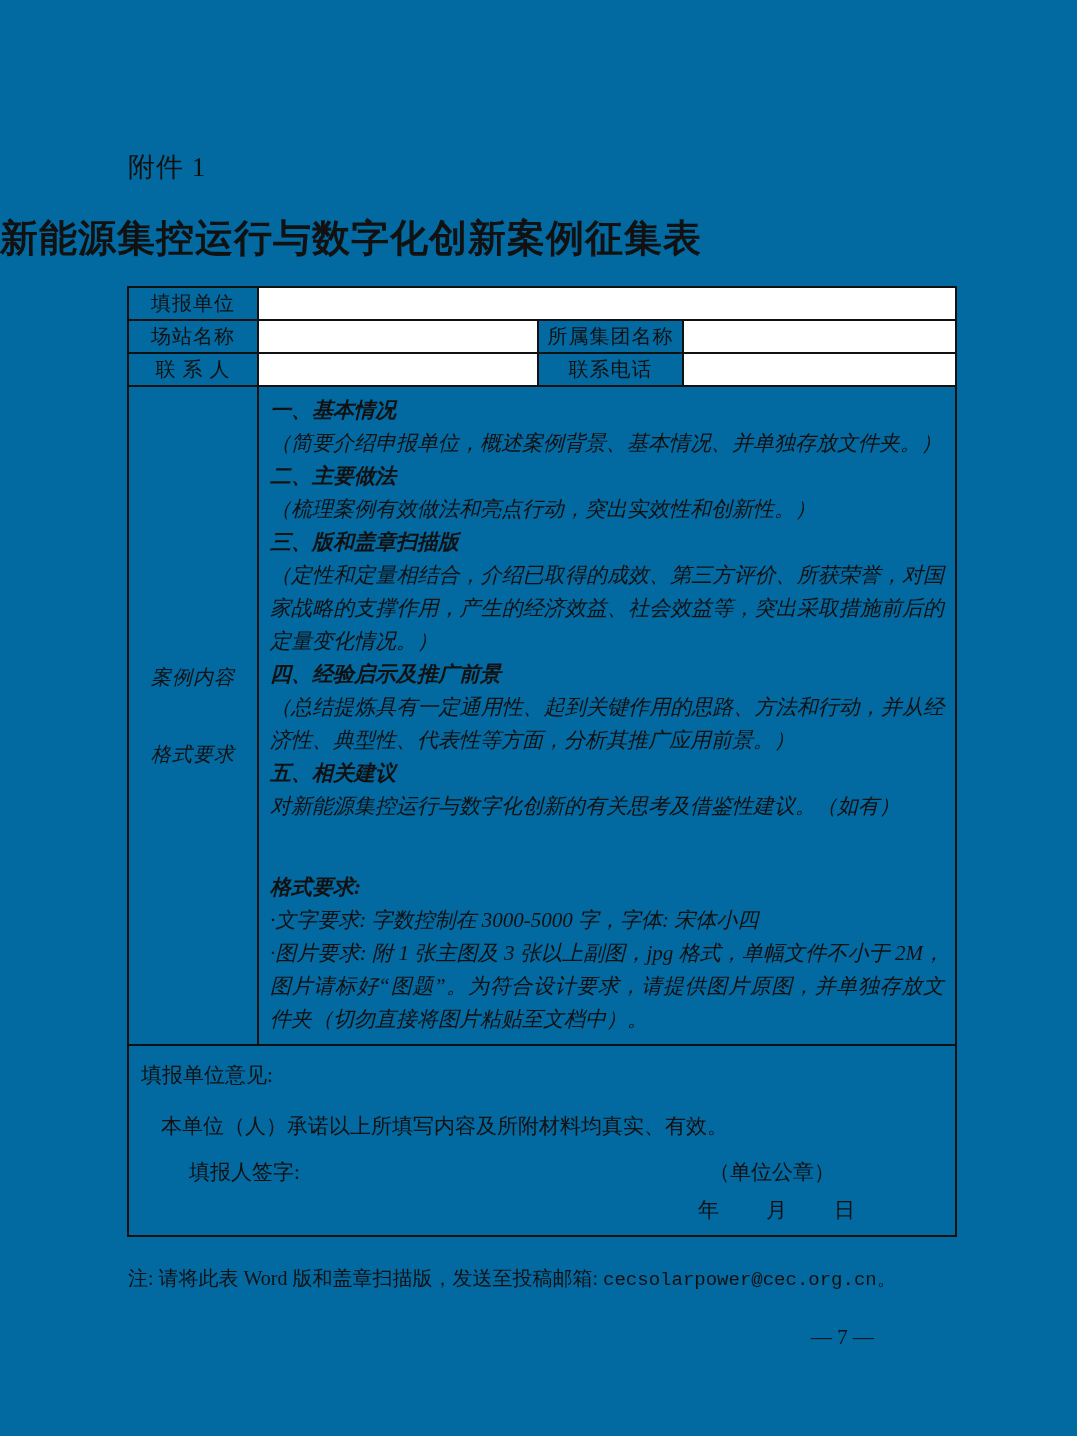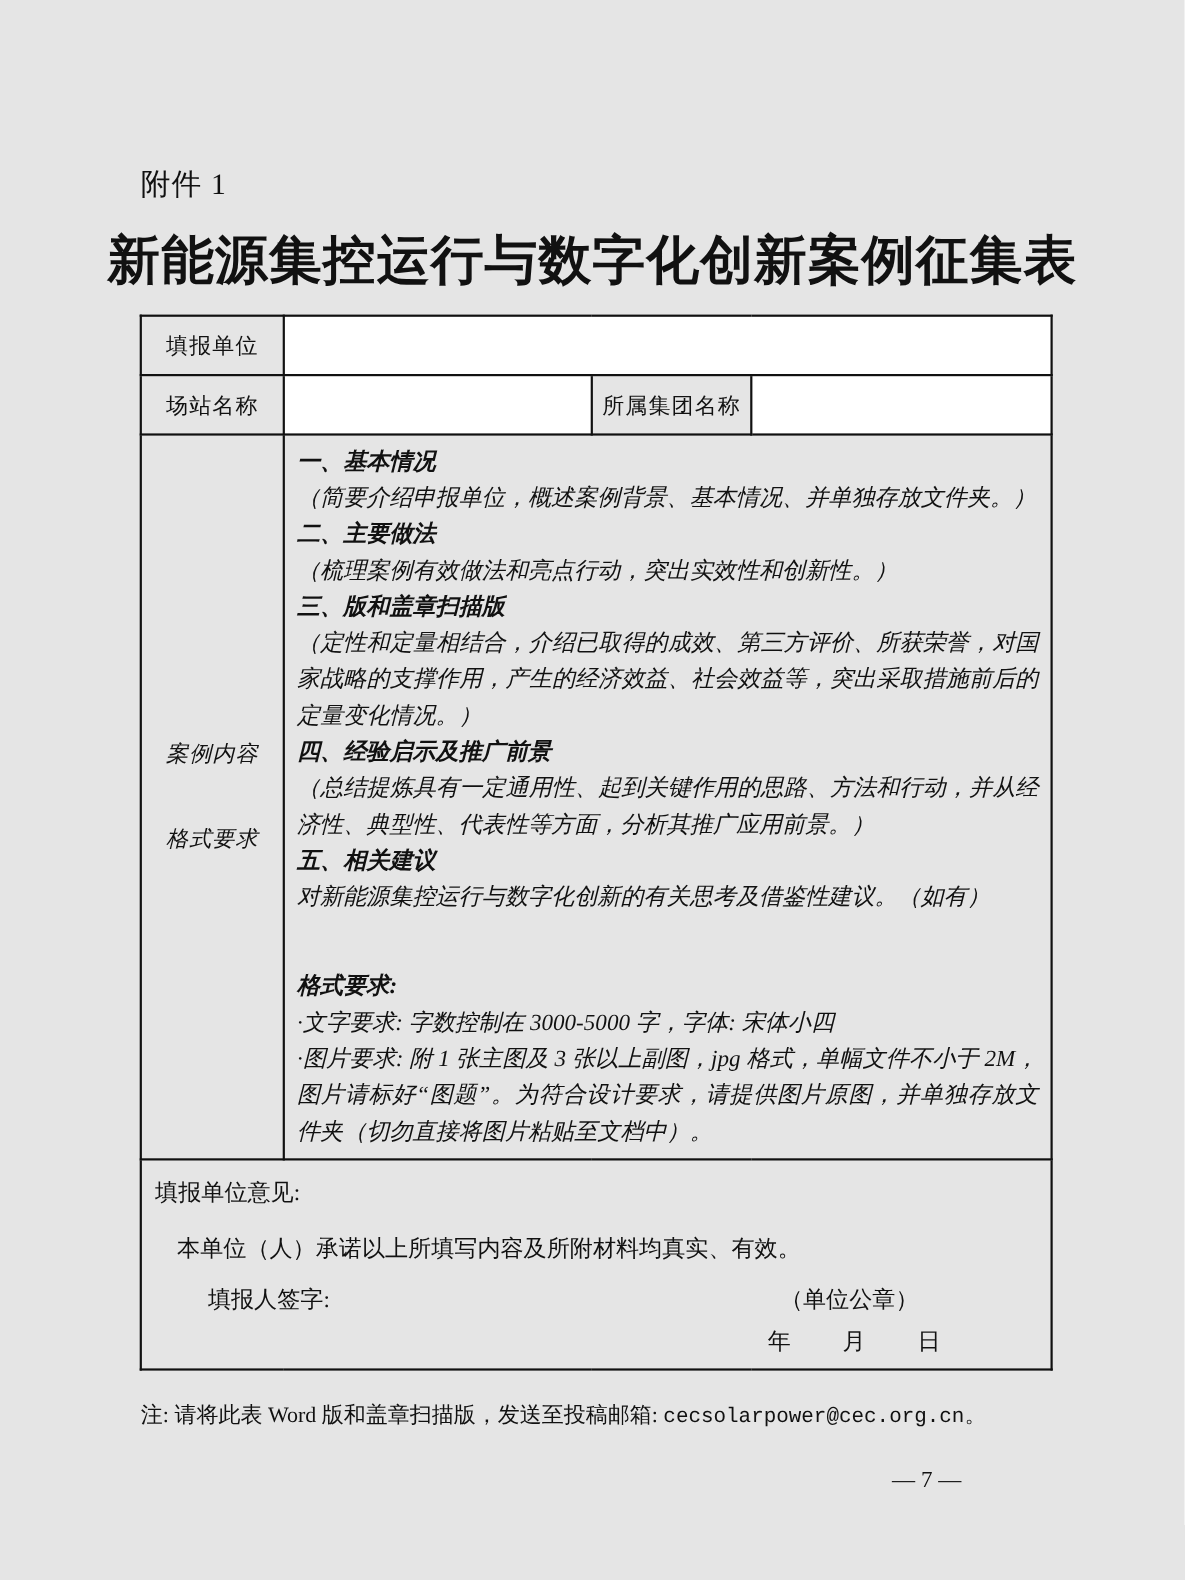--- a/index.html
+++ b/index.html
@@ -6,36 +6,36 @@
     margin: 0;
     padding: 0;
     background: #ffffff;
     color: #111111;
     font-family: "Liberation Serif", "DejaVu Serif", serif;
   }
   .page {
     position: relative;
     width: 1077px;
     height: 1436px;
-    background: #e5e5e5;
+    background: #0369a1;
     overflow: hidden;
     box-sizing: border-box;
     padding-top: 148px;
   }
   .attachment {
     margin-left: 128px;
     font-size: 27px;
     line-height: 38px;
     letter-spacing: 1px;
   }
   .doc-title {
     margin: 28px 0 0 0;
     width: 1077px;
-    text-align: center;
-    font-size: 48px;
+    text-align: left;
+    font-size: 38px;
     font-weight: bold;
     line-height: 48px;
     letter-spacing: 1px;
   }
   table.form-table {
     border-collapse: collapse;
     table-layout: fixed;
     width: 828px;
     margin: 24px 0 0 127px;
   }
@@ -47,21 +47,21 @@
   col.c2 { width: 280px; }
   col.c3 { width: 145px; }
   col.c4 { width: 273px; }
   td.cell-label {
     text-align: center;
     vertical-align: middle;
     font-size: 20px;
     white-space: pre;
     letter-spacing: 1px;
   }
-  tr.r-small td { height: 54px; }
+  tr.r-small td { height: 33px; }
   td.cell-value { background: #ffffff; }
   tr.r-content td { height: 629px; vertical-align: middle; font-style: italic; }
   td.cell-content {
     vertical-align: top;
     padding: 7px 11px 8px 11px;
     font-size: 21px;
     line-height: 33px;
   }
   .sec-heading {
     font-weight: bold;
@@ -138,20 +138,26 @@
       <td class="cell-value" colspan="3"></td>
     </tr>
 
     <tr class="r-small">
       <td class="cell-label">场站名称</td>
       <td class="cell-value"></td>
       <td class="cell-label">所属集团名称</td>
       <td class="cell-value"></td>
     </tr>
 
+    <tr class="r-small">
+      <td class="cell-label">联 系 人</td>
+      <td class="cell-value"></td>
+      <td class="cell-label">联系电话</td>
+      <td class="cell-value"></td>
+    </tr>
 
     <tr class="r-content">
       <td class="cell-label">
         <div class="row-label-line">案例内容</div>
         <div class="row-label-line">格式要求</div>
       </td>
       <td class="cell-content" colspan="3">
         <div class="sec-heading">一、基本情况</div>
         <div class="sec-body">（简要介绍申报单位，概述案例背景、基本情况、并单独存放文件夹。）</div>
         <div class="sec-heading">二、主要做法</div>

